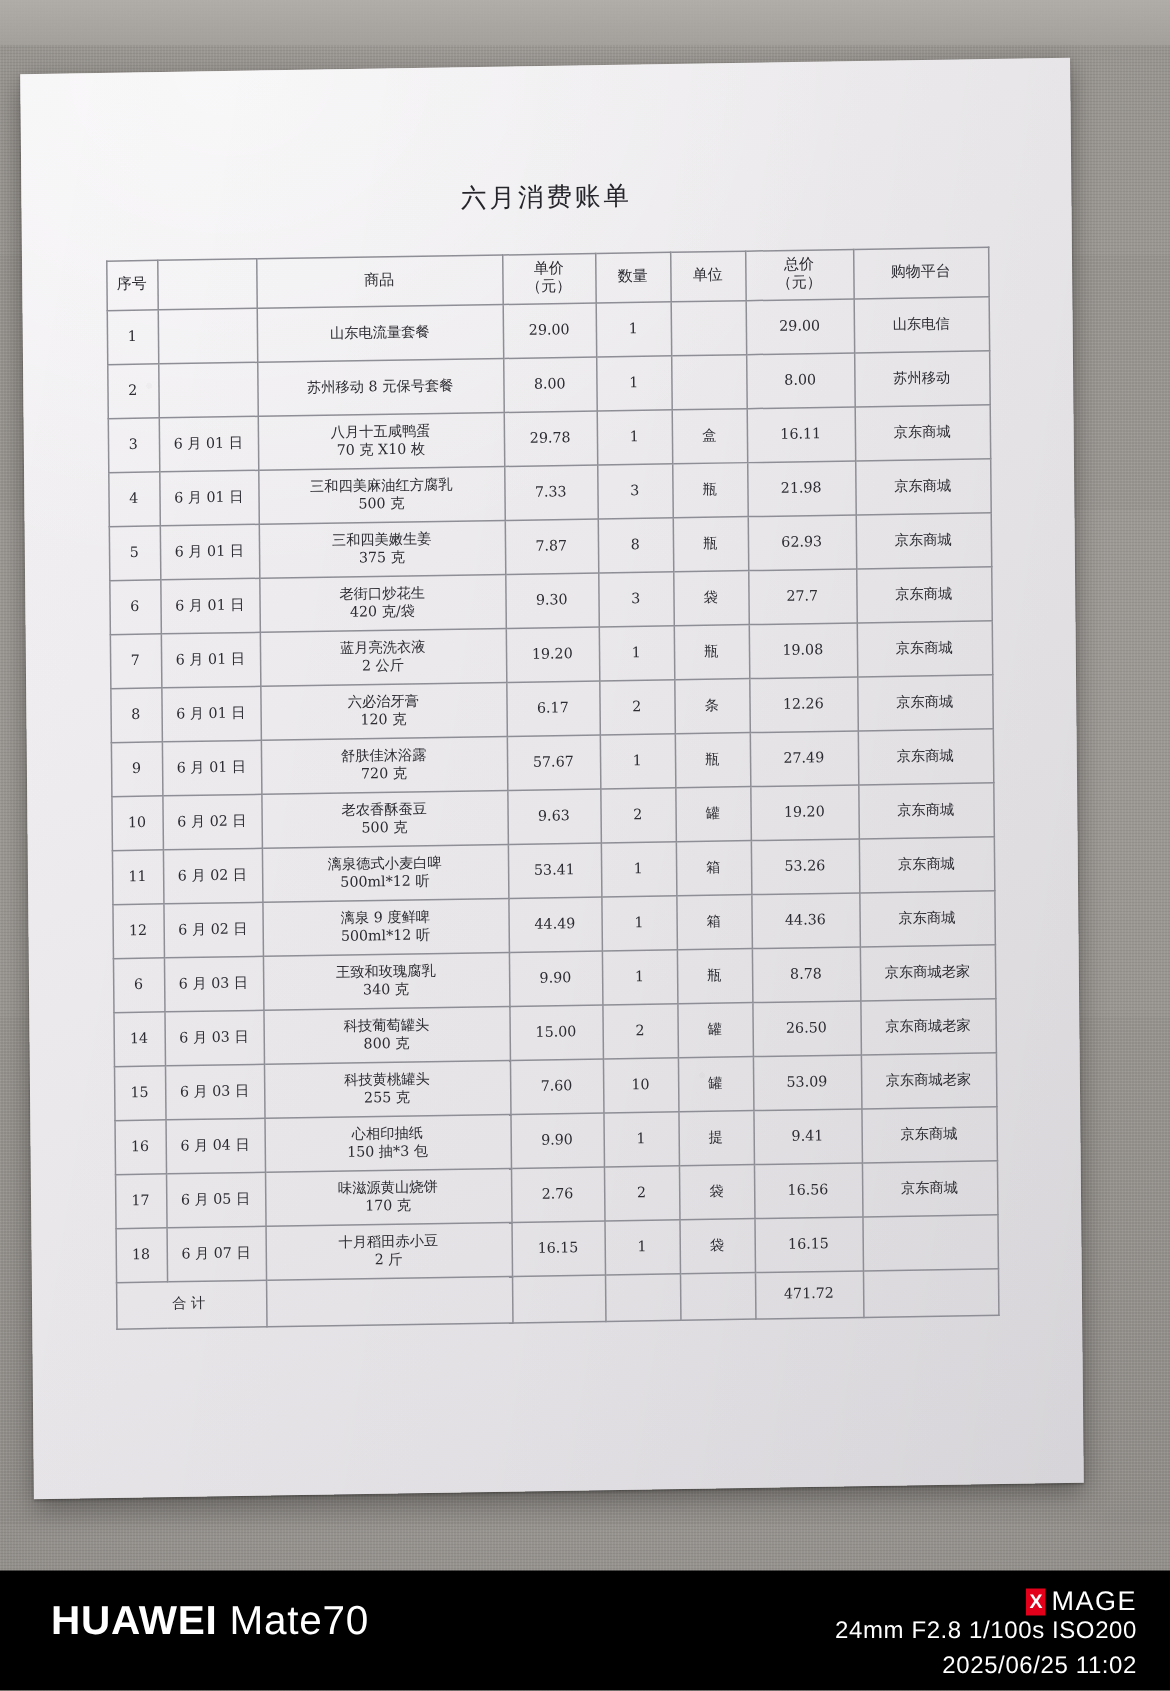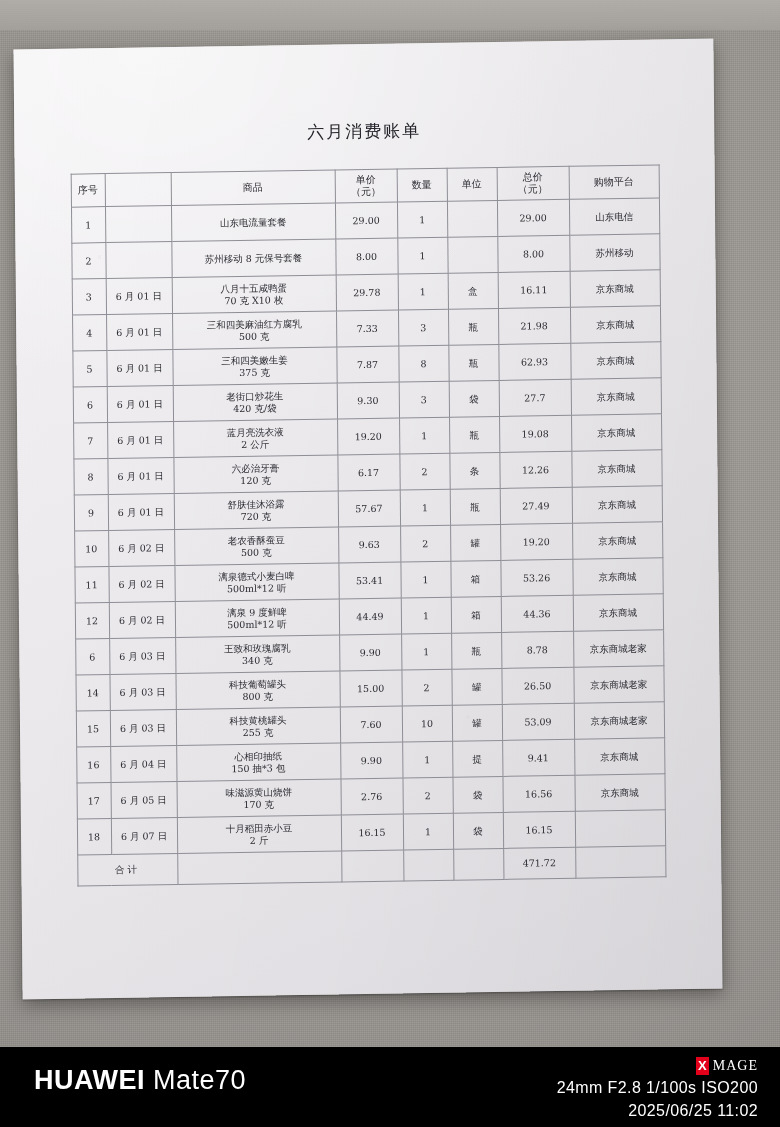--- a/index.html
+++ b/index.html
@@ -158,23 +158,23 @@
   .xmage .xbox {
     background: #e2001a;
     color: #fff;
     font-weight: bold;
     font-size: 13px;
     line-height: 1;
     padding: 2px 2px 3px 2px;
     font-family: "Liberation Sans", sans-serif;
   }
   .xmage .xtext {
-    font-size: 14px;
+    font-size: 18px;
     letter-spacing: 1px;
-    font-family: Liberation Serif, serif;
+    font-family: Liberation Sans, sans-serif;
   }
   .exif {
     position: absolute;
     right: 22px;
     top: 32px;
     font-size: 16px;
     letter-spacing: 0.4px;
     text-align: right;
     font-family: "Liberation Sans", sans-serif;
   }

